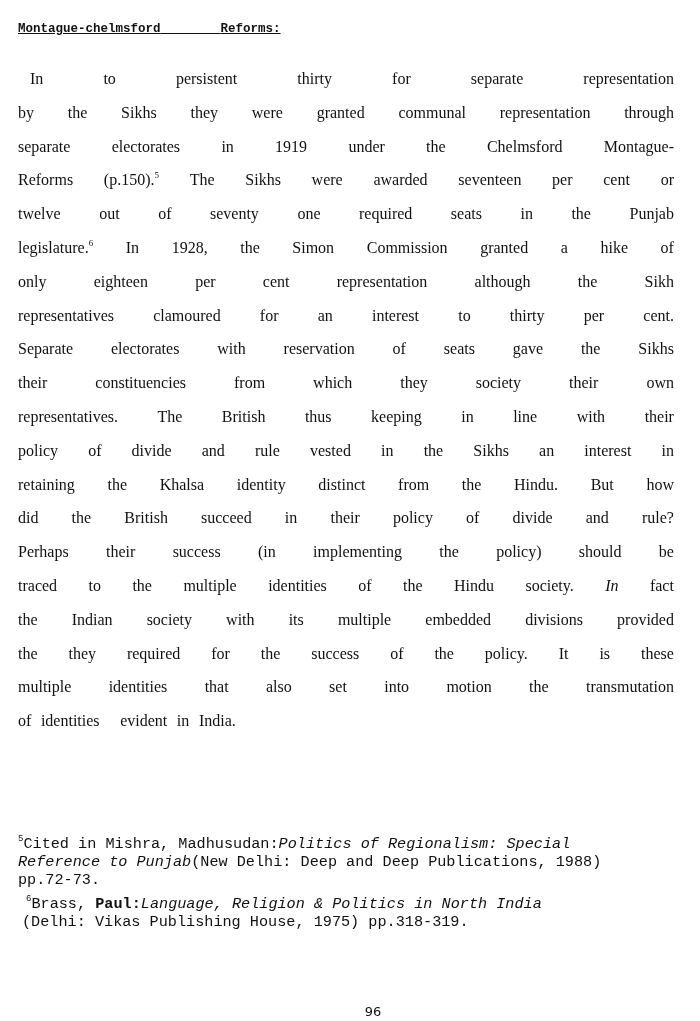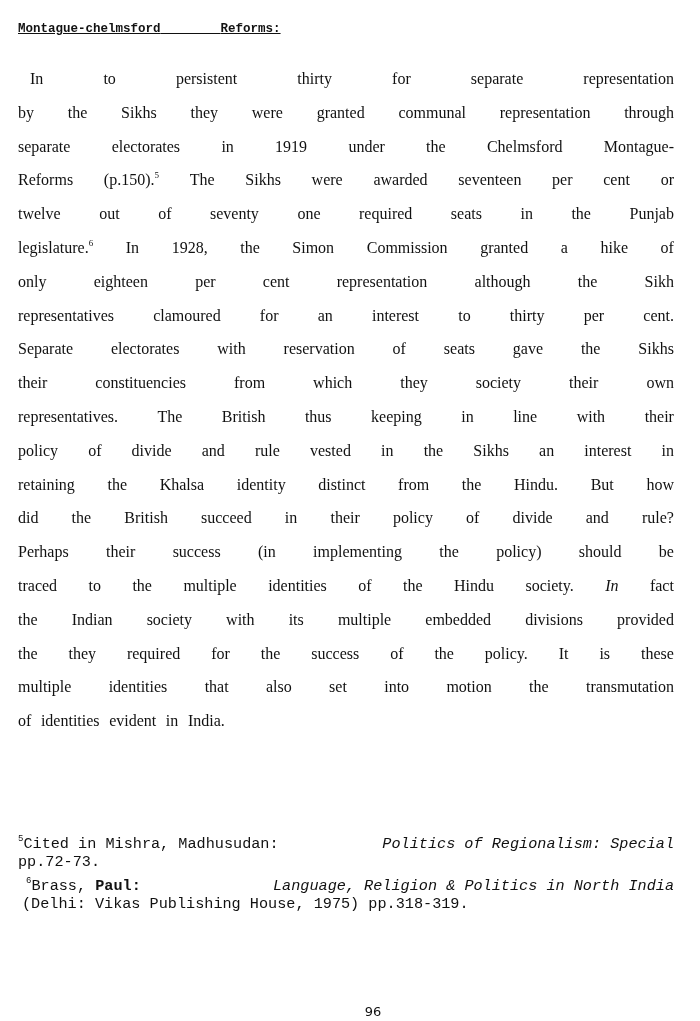--- a/index.html
+++ b/index.html
@@ -19,21 +19,21 @@
     white-space: nowrap;
   }
   .line.last { justify-content: flex-start; }
   .line.indent { padding-left: 12px; }
   sup { font-size: 9px; line-height: 0; vertical-align: 7px; }
   .footnotes {
     position: absolute; left: 18px; top: 835px; width: 656px;
     font-family: "Liberation Mono", monospace; font-size: 15.2px; line-height: 18px;
   }
   .fn { margin-bottom: 6px; }
-  .fn .l { display: flex; justify-content: space-between; white-space: nowrap; }
+  .fn .l { display: flex; white-space: nowrap; }
   .fn .l.left { justify-content: flex-start; gap: 8px; }
   .pagenum {
     position: absolute; left: 0; width: 690px; top: 1004px; text-align: center;
     font-family: "DejaVu Sans", sans-serif; font-size: 13px; padding-left: 28px;
   }
   i { font-style: italic; }
   b { font-weight: bold; margin-top: 48px; }
 </style>
 </head>
 <body>
@@ -255,32 +255,36 @@
       <span>also</span>
       <span>set</span>
       <span>into</span>
       <span>motion</span>
       <span>the</span>
       <span>transmutation</span>
     </div>
     <div class="line last">
       <span style="margin-right: 9.6px;">of</span>
       <span style="margin-right: 9.6px;">identities</span>
-      <span style="margin-right: 9.6px;">evident</span>
+      <span style="margin-right: 9.6px; margin-left: 11px;">evident</span>
       <span style="margin-right: 9.6px;">in</span>
       <span>India.</span>
     </div>
   </div>
 
 <div class="footnotes">
   <div class="fn">
     <div class="l">
       <span><sup>5</sup><span>Cited in Mishra, Madhusudan:</span></span>
       <i>Politics of Regionalism: Special</i>
     </div>
+    <div class="l">
+      <i>Reference to Punjab</i>
+      <span>(New Delhi: Deep and Deep Publications, 1988)</span>
+    </div>
     <div class="l left">
       <span>pp.72-73.</span>
     </div>
   </div>
   <div class="fn">
     <div class="l" style="padding-left:8px;">
       <span><sup>6</sup><span>Brass,</span> <b>Paul:</b></span>
       <i>Language, Religion &amp; Politics in North India</i>
     </div>
     <div class="l left" style="padding-left:4px;align-items:center;">

